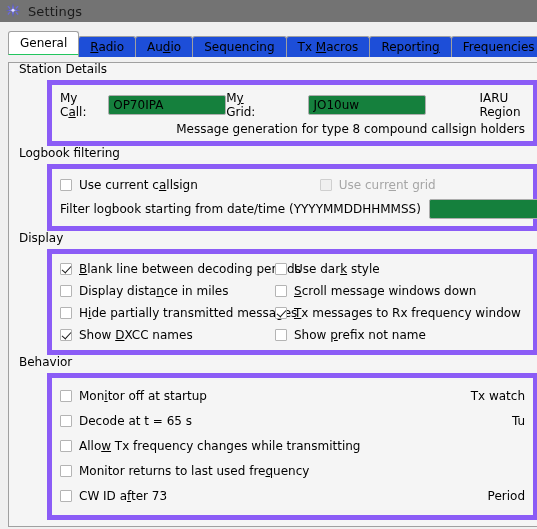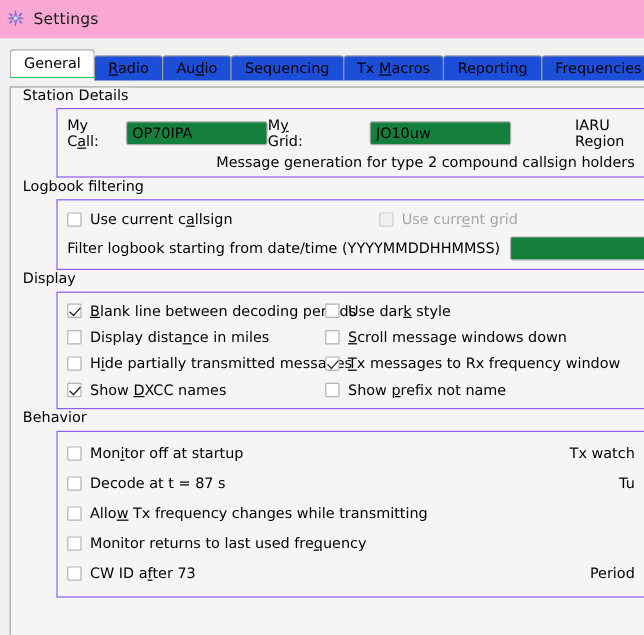--- a/index.html
+++ b/index.html
@@ -12,22 +12,22 @@
     overflow: hidden;
     background: #f0f0f0;
     font-family: "DejaVu Sans", "Liberation Sans", sans-serif;
     font-size: 12px;
     color: #000000;
     -webkit-font-smoothing: antialiased;
   }
 
   
   .titlebar {
-    height: 32px;
-    background: #f9a8d4;
+    height: 22px;
+    background: #737373;
     display: flex;
     align-items: center;
     padding-left: 4px;
     box-sizing: border-box;
   }
   .app-icon {
     width: 18px;
     height: 18px;
     position: relative;
     flex: 0 0 auto;
@@ -95,21 +95,21 @@
     border: 1px solid #a0a0a0;
     box-sizing: border-box;
     padding: 8px 10px 0 10px;
     overflow: hidden;
   }
 
   
   .group {
     position: relative;
     margin-bottom: 9px;
-    border: 1px solid #8b5cf6;
+    border: 5px solid #8b5cf6;
     background: #f5f5f5;
     box-sizing: border-box;
     padding: 7px 8px 7px 8px;
   }
   .group-title {
     position: absolute;
     top: -8px;
     left: 0px;
     background: #f5f5f5;
     padding: 0 4px 0 0;
@@ -249,21 +249,21 @@
         <div class="station-row">
           <span class="lbl">My C<span class="mn">a</span>ll:</span>
           <input class="txt" style="width: 118px; margin-left: 7px;" type="text" value="OP70IPA">
           <span class="station-right">
             <span class="lbl">M<span class="mn">y</span> Grid:</span>
             <input class="txt" style="width: 118px; margin-left: 7px;" type="text" value="JO10uw">
             <span class="lbl" style="margin-left:9px;">IARU Region</span>
           </span>
         </div>
         <div class="msg-line">
-          <span>Message generation for type 2 compound callsign holders</span>
+          <span>Message generation for type 8 compound callsign holders</span>
         </div>
       </div>
     </div>
 
     <div class="group-wrap">
       <div class="group-title">Logbook filtering</div>
       <div class="group" style="padding-top:5px;padding-bottom:6px;">
         <div class="row">
           <span class="cb">
             <span class="box"></span>
@@ -349,21 +349,21 @@
           <span class="cb">
             <span class="box"></span>
             <span class="cb-label">Mon<span class="mn">i</span>tor off at startup</span>
           </span>
           <span class="behavior-right">Tx watch</span>
         </div>
 
         <div class="behavior-row">
           <span class="cb">
             <span class="box"></span>
-            <span class="cb-label">Decode at t = 87 s</span>
+            <span class="cb-label">Decode at t = 65 s</span>
           </span>
           <span class="behavior-right">Tu</span>
         </div>
 
         <div class="behavior-row">
           <span class="cb">
             <span class="box"></span>
             <span class="cb-label">Allo<span class="mn">w</span> Tx frequency changes while transmitting</span>
           </span>
         </div>

